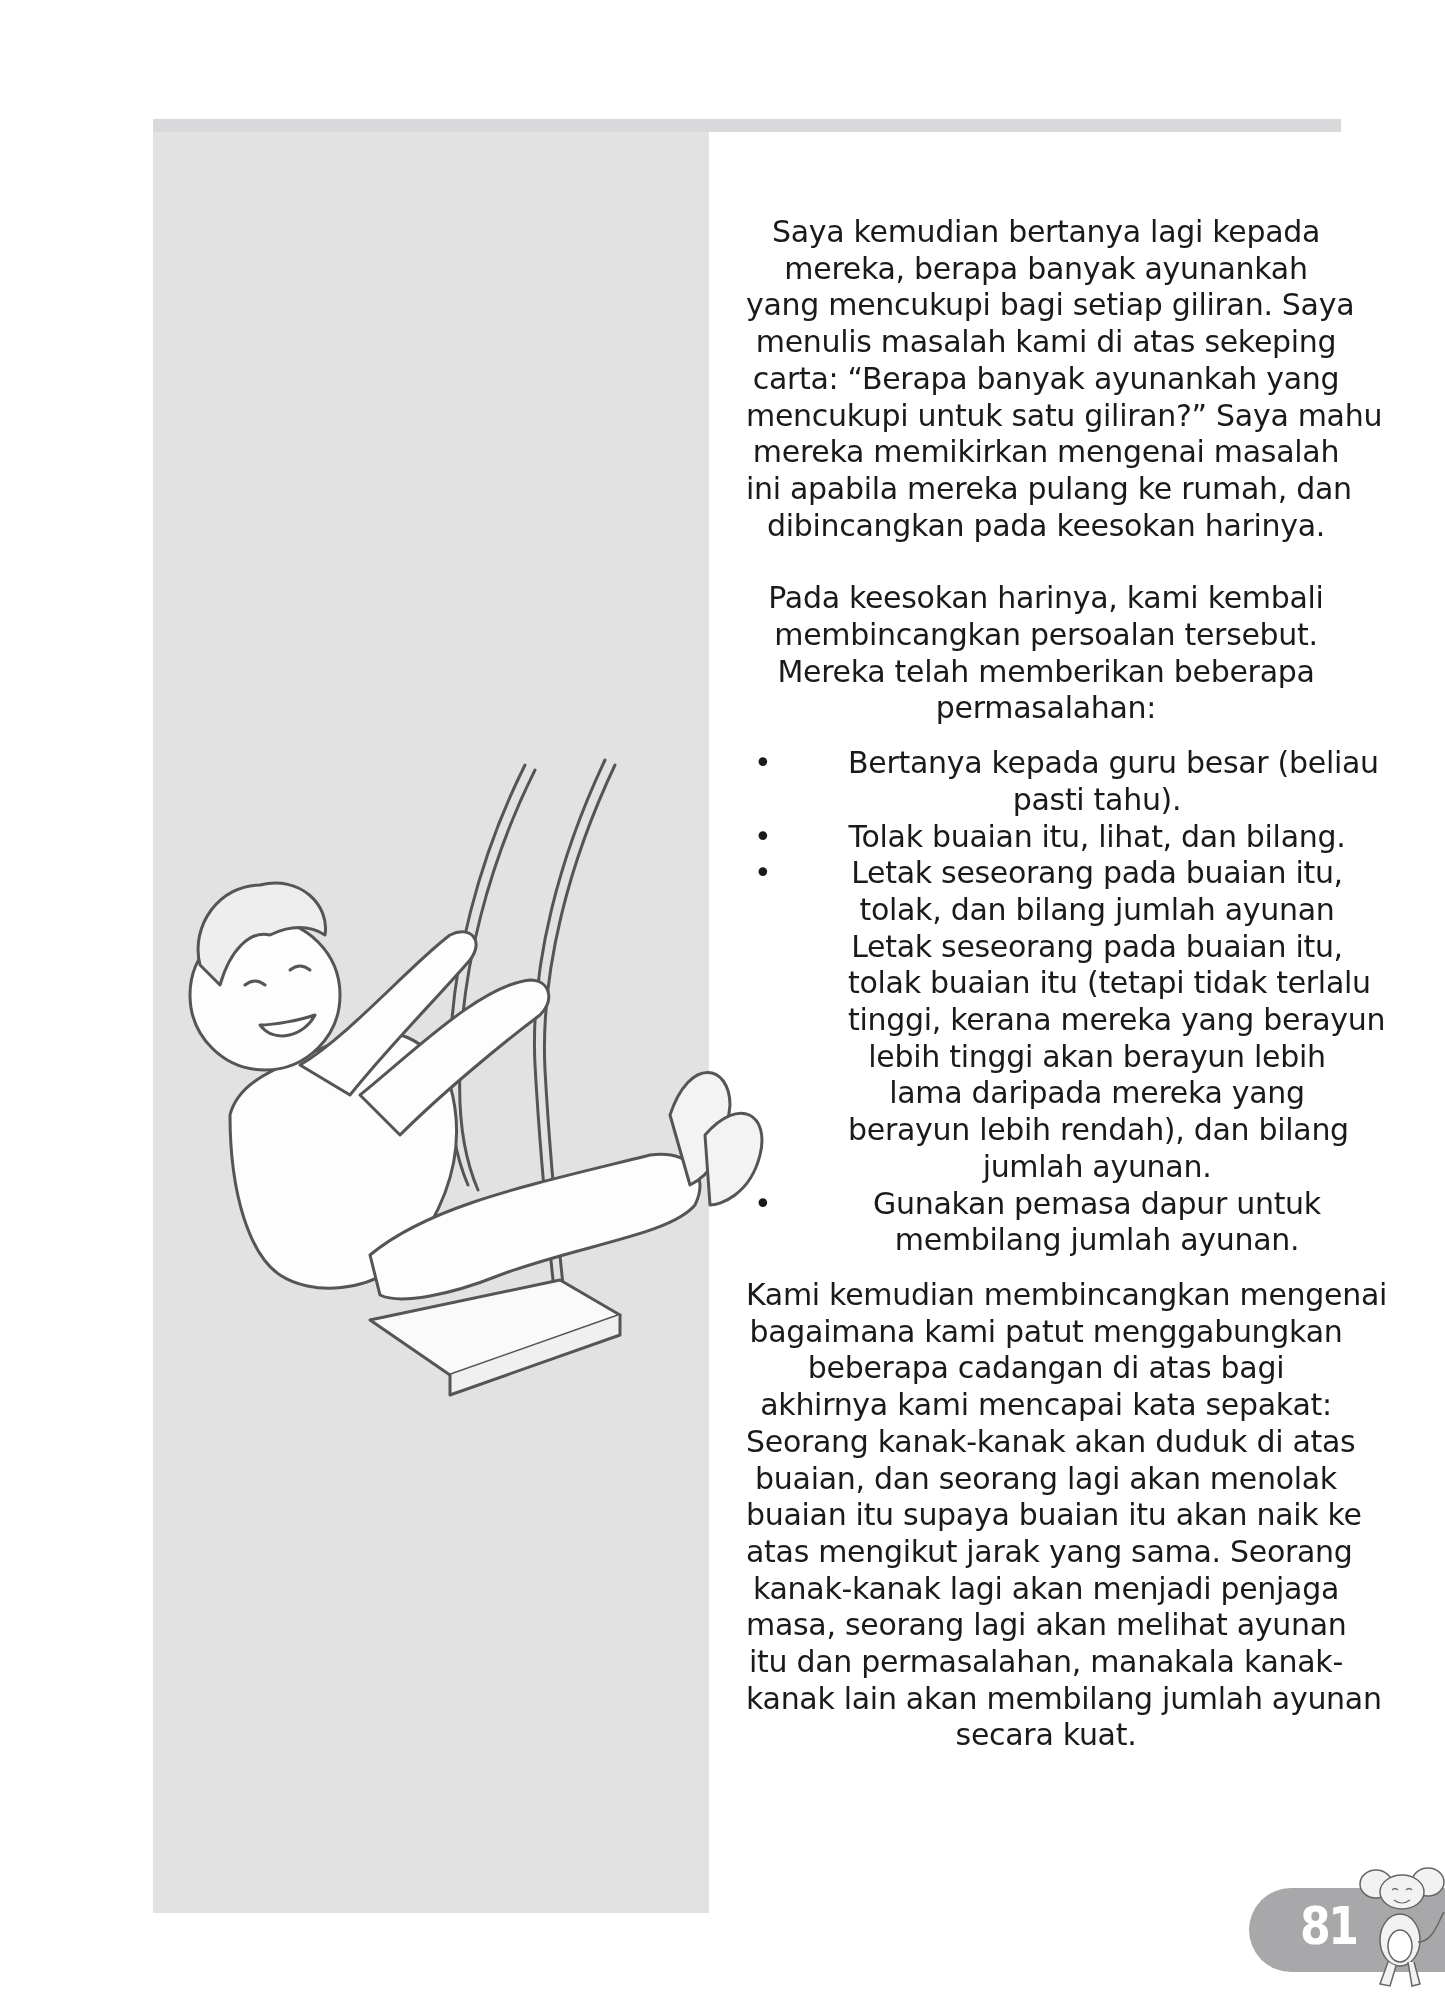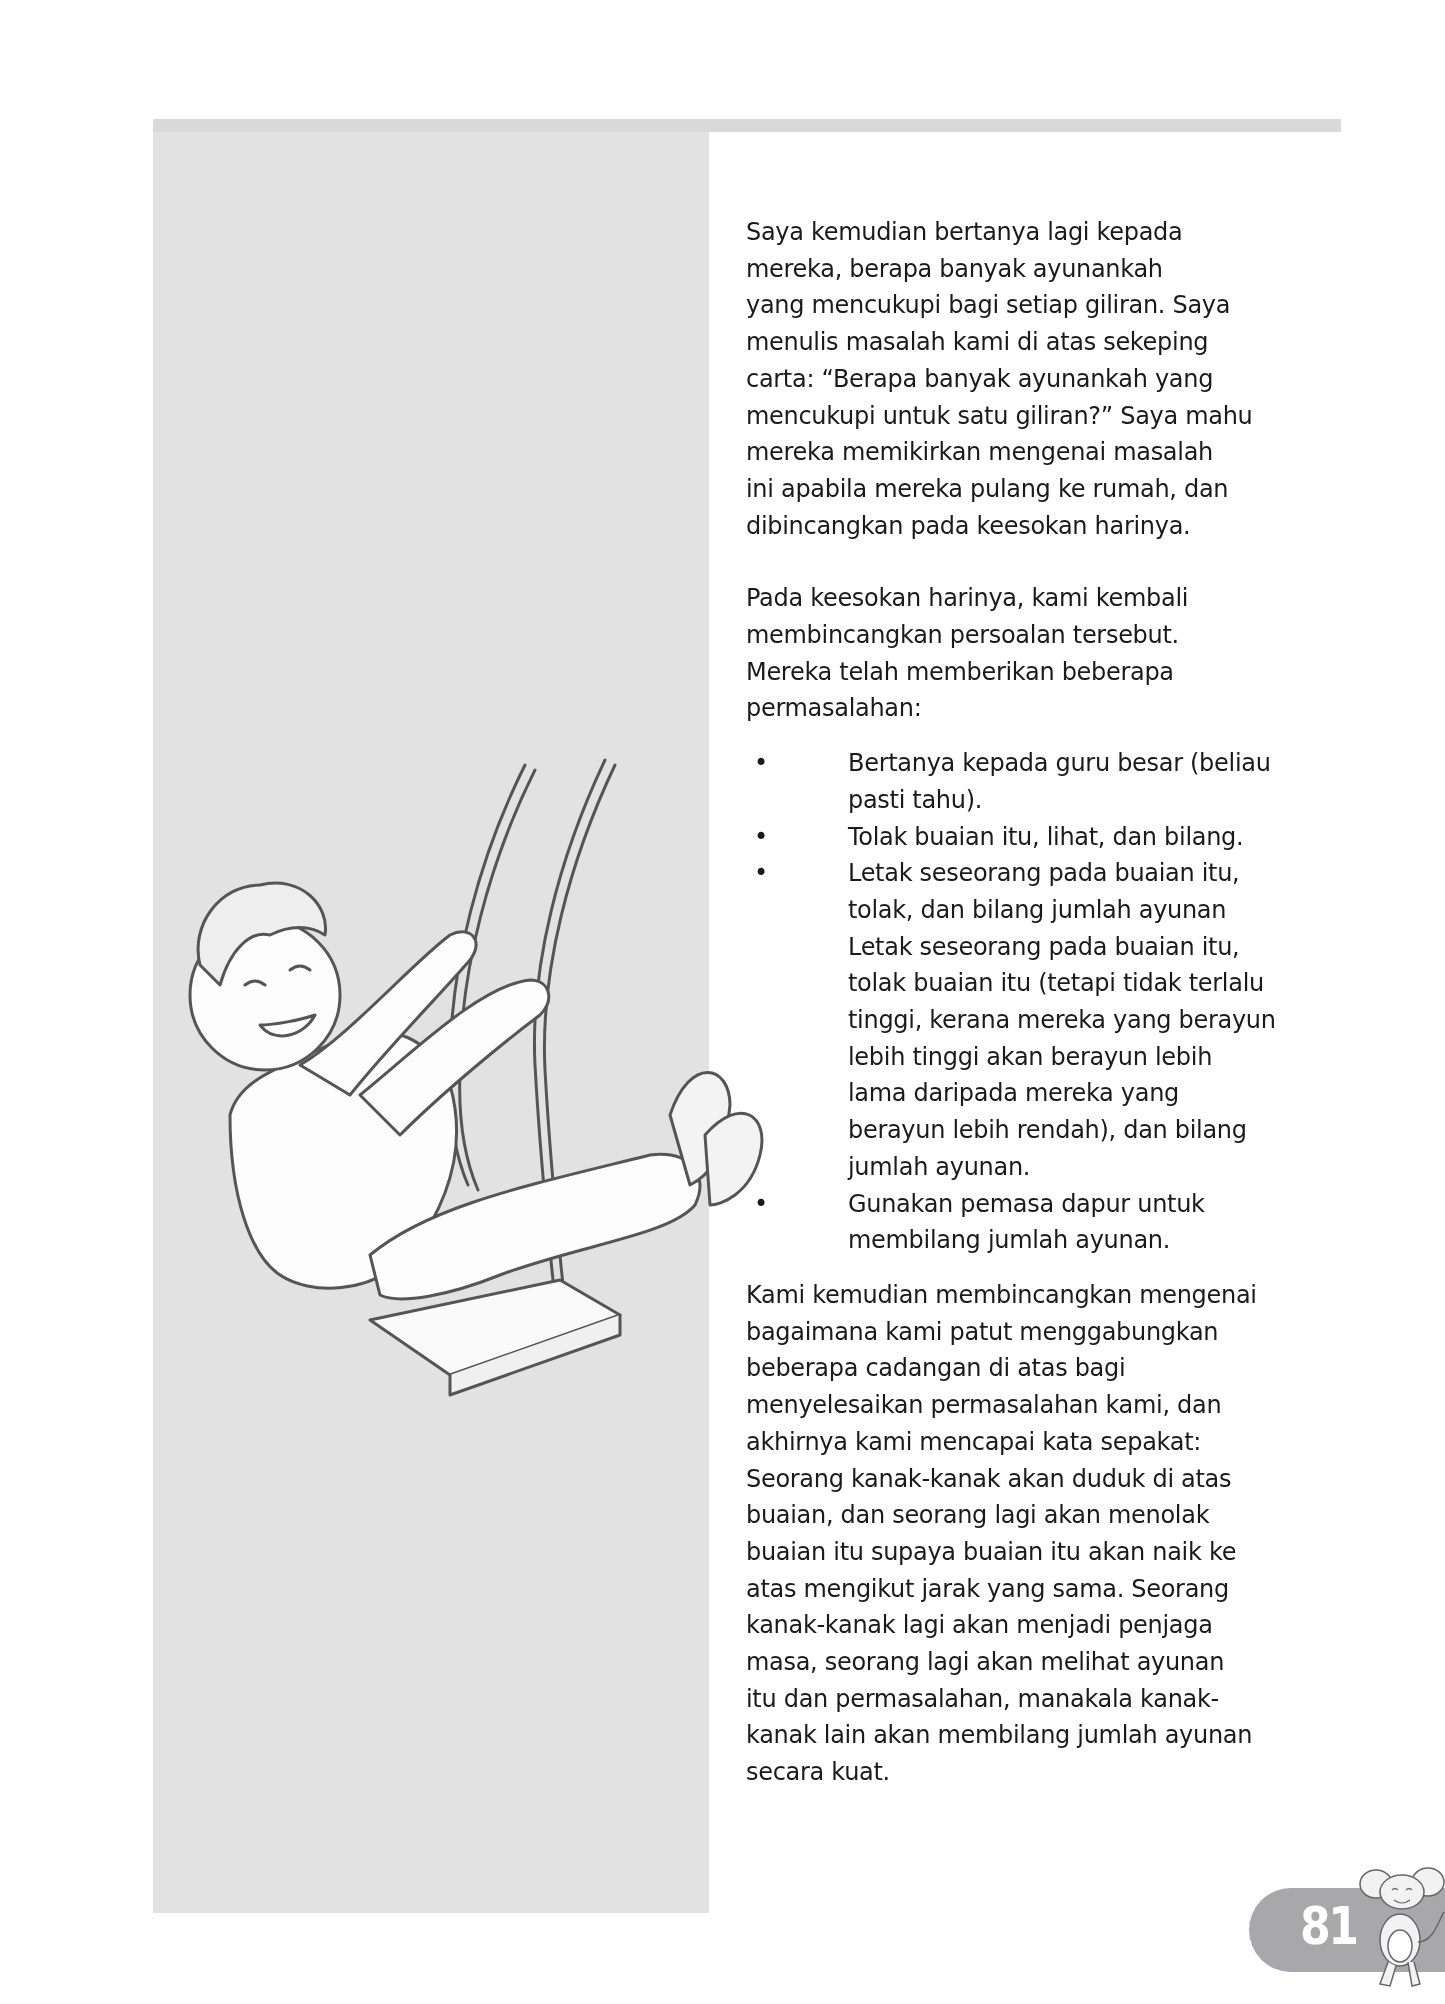--- a/index.html
+++ b/index.html
@@ -1,22 +1,22 @@
 <!DOCTYPE html>
 <html><head>
 <meta charset="utf-8">
 <style>
   html, body { margin:0; padding:0; }
   body { width:1445px; height:2004px; position:relative; background:#ffffff; overflow:hidden;
          font-family:"DejaVu Sans", sans-serif; color:#1a1a1a; }
   .top-bar { position:absolute; left:153px; top:119px; width:1188px; height:13px; background:#d9d9db; }
   .side-panel { position:absolute; left:153px; top:132px; width:556px; height:1781px; background:#e2e2e2; }
   .illustration { position:absolute; left:150px; top:735px; width:700px; height:700px; }
-  .content { position:absolute; left:746px; top:214px; width:600px; font-size:24px; line-height:36.7px;
-             letter-spacing:-0.3px; }
+  .content { position:absolute; left:746px; top:214px; width:600px; font-size:30px; line-height:36.7px;
+             letter-spacing:-0.3px;text-align:center; }
   .para { margin:0; }
   .para .ln { display:block; white-space:nowrap; }
   .gap { height:36px; }
   .bullets { list-style:none; margin:18px 0 0 0; padding:0; }
   .bullets li { position:relative; padding-left:102px; }
   .bullets li .dot { position:absolute; left:8px; top:0; }
   .bullets li .ln { display:block; white-space:nowrap; }
   .gap2 { height:18px; }
   .page-tab { position:absolute; left:1249px; top:1888px; width:196px; height:84px; background:#a8a8aa;
               border-radius:42px 0 0 42px; }
@@ -107,21 +107,20 @@
       <span class="dot">•</span>
       <span class="ln">Gunakan pemasa dapur untuk</span>
       <span class="ln">membilang jumlah ayunan.</span>
     </li>
   </ul>
   <div class="gap2"></div>
   <p class="para">
     <span class="ln">Kami kemudian membincangkan mengenai</span>
     <span class="ln">bagaimana kami patut menggabungkan</span>
     <span class="ln">beberapa cadangan di atas bagi</span>
-    <span class="ln">menyelesaikan permasalahan kami, dan</span>
     <span class="ln">akhirnya kami mencapai kata sepakat:</span>
     <span class="ln">Seorang kanak-kanak akan duduk di atas</span>
     <span class="ln">buaian, dan seorang lagi akan menolak</span>
     <span class="ln">buaian itu supaya buaian itu akan naik ke</span>
     <span class="ln">atas mengikut jarak yang sama. Seorang</span>
     <span class="ln">kanak-kanak lagi akan menjadi penjaga</span>
     <span class="ln">masa, seorang lagi akan melihat ayunan</span>
     <span class="ln">itu dan permasalahan, manakala kanak-</span>
     <span class="ln">kanak lain akan membilang jumlah ayunan</span>
     <span class="ln">secara kuat.</span>

